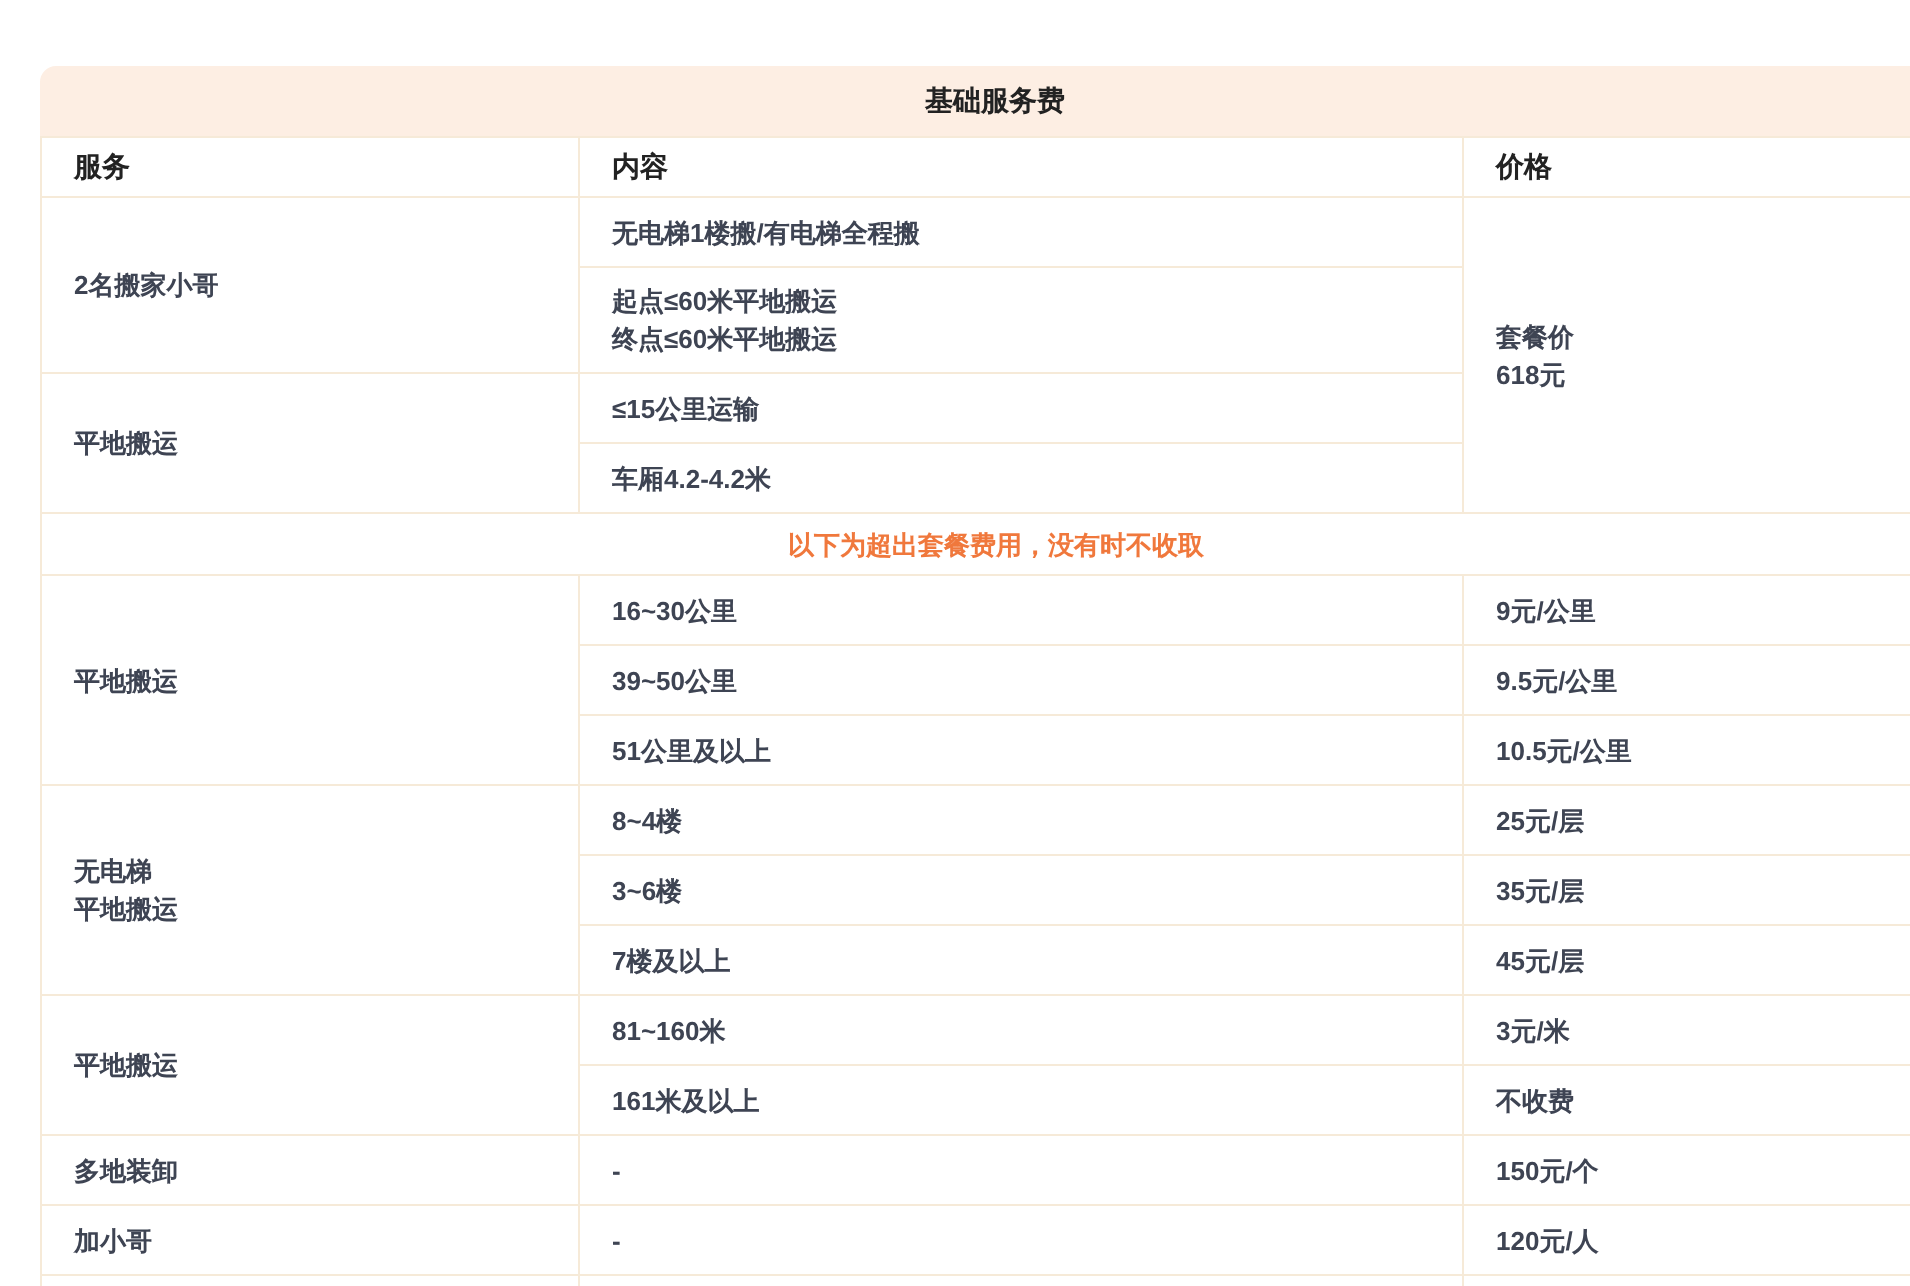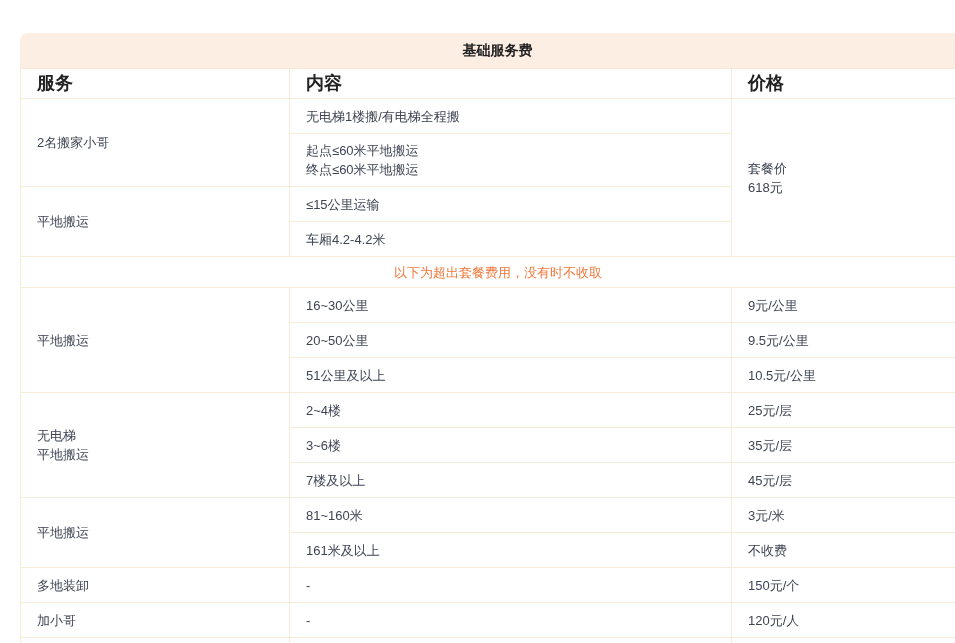--- a/index.html
+++ b/index.html
@@ -35,28 +35,28 @@
   }
   .price-table col.c1 { width: 269px; }
   .price-table col.c2 { width: 442px; }
   .price-table col.c3 { width: 244px; }
   .price-table th, .price-table td {
     border: 1px solid #f6ead8;
     padding: 0 0 0 16px;
     vertical-align: middle;
     text-align: left;
     font-size: 13px;
-    font-weight: normal;
+    font-weight: bold;
     color: #3e4453;
     line-height: 19px;
     overflow: hidden;
     white-space: nowrap;
   }
   .price-table th {
-    font-size: 18px;
+    font-size: 14px;
     font-weight: bold;
     color: #222222;
   }
   tr.h30 { height: 30px; }
   tr.h35 { height: 35px; }
   tr.h53 { height: 53px; }
   tr.h31 { height: 31px; }
   tr.h30cut { height: 30px; }
   td.notice {
     text-align: center;
@@ -111,34 +111,34 @@
       <tr class="h31">
         <td colspan="3" class="notice">以下为超出套餐费用，没有时不收取</td>
       </tr>
 
       <tr class="h35">
         <td rowspan="3">平地搬运</td>
         <td>16~30公里</td>
         <td>9元/公里</td>
       </tr>
       <tr class="h35">
-        <td>20~50公里</td>
+        <td>39~50公里</td>
         <td>9.5元/公里</td>
       </tr>
       <tr class="h35">
         <td>51公里及以上</td>
         <td>10.5元/公里</td>
       </tr>
 
       <tr class="h35">
         <td rowspan="3">
           <div>无电梯</div>
           <div>平地搬运</div>
         </td>
-        <td>2~4楼</td>
+        <td>8~4楼</td>
         <td>25元/层</td>
       </tr>
       <tr class="h35">
         <td>3~6楼</td>
         <td>35元/层</td>
       </tr>
       <tr class="h35">
         <td>7楼及以上</td>
         <td>45元/层</td>
       </tr>

